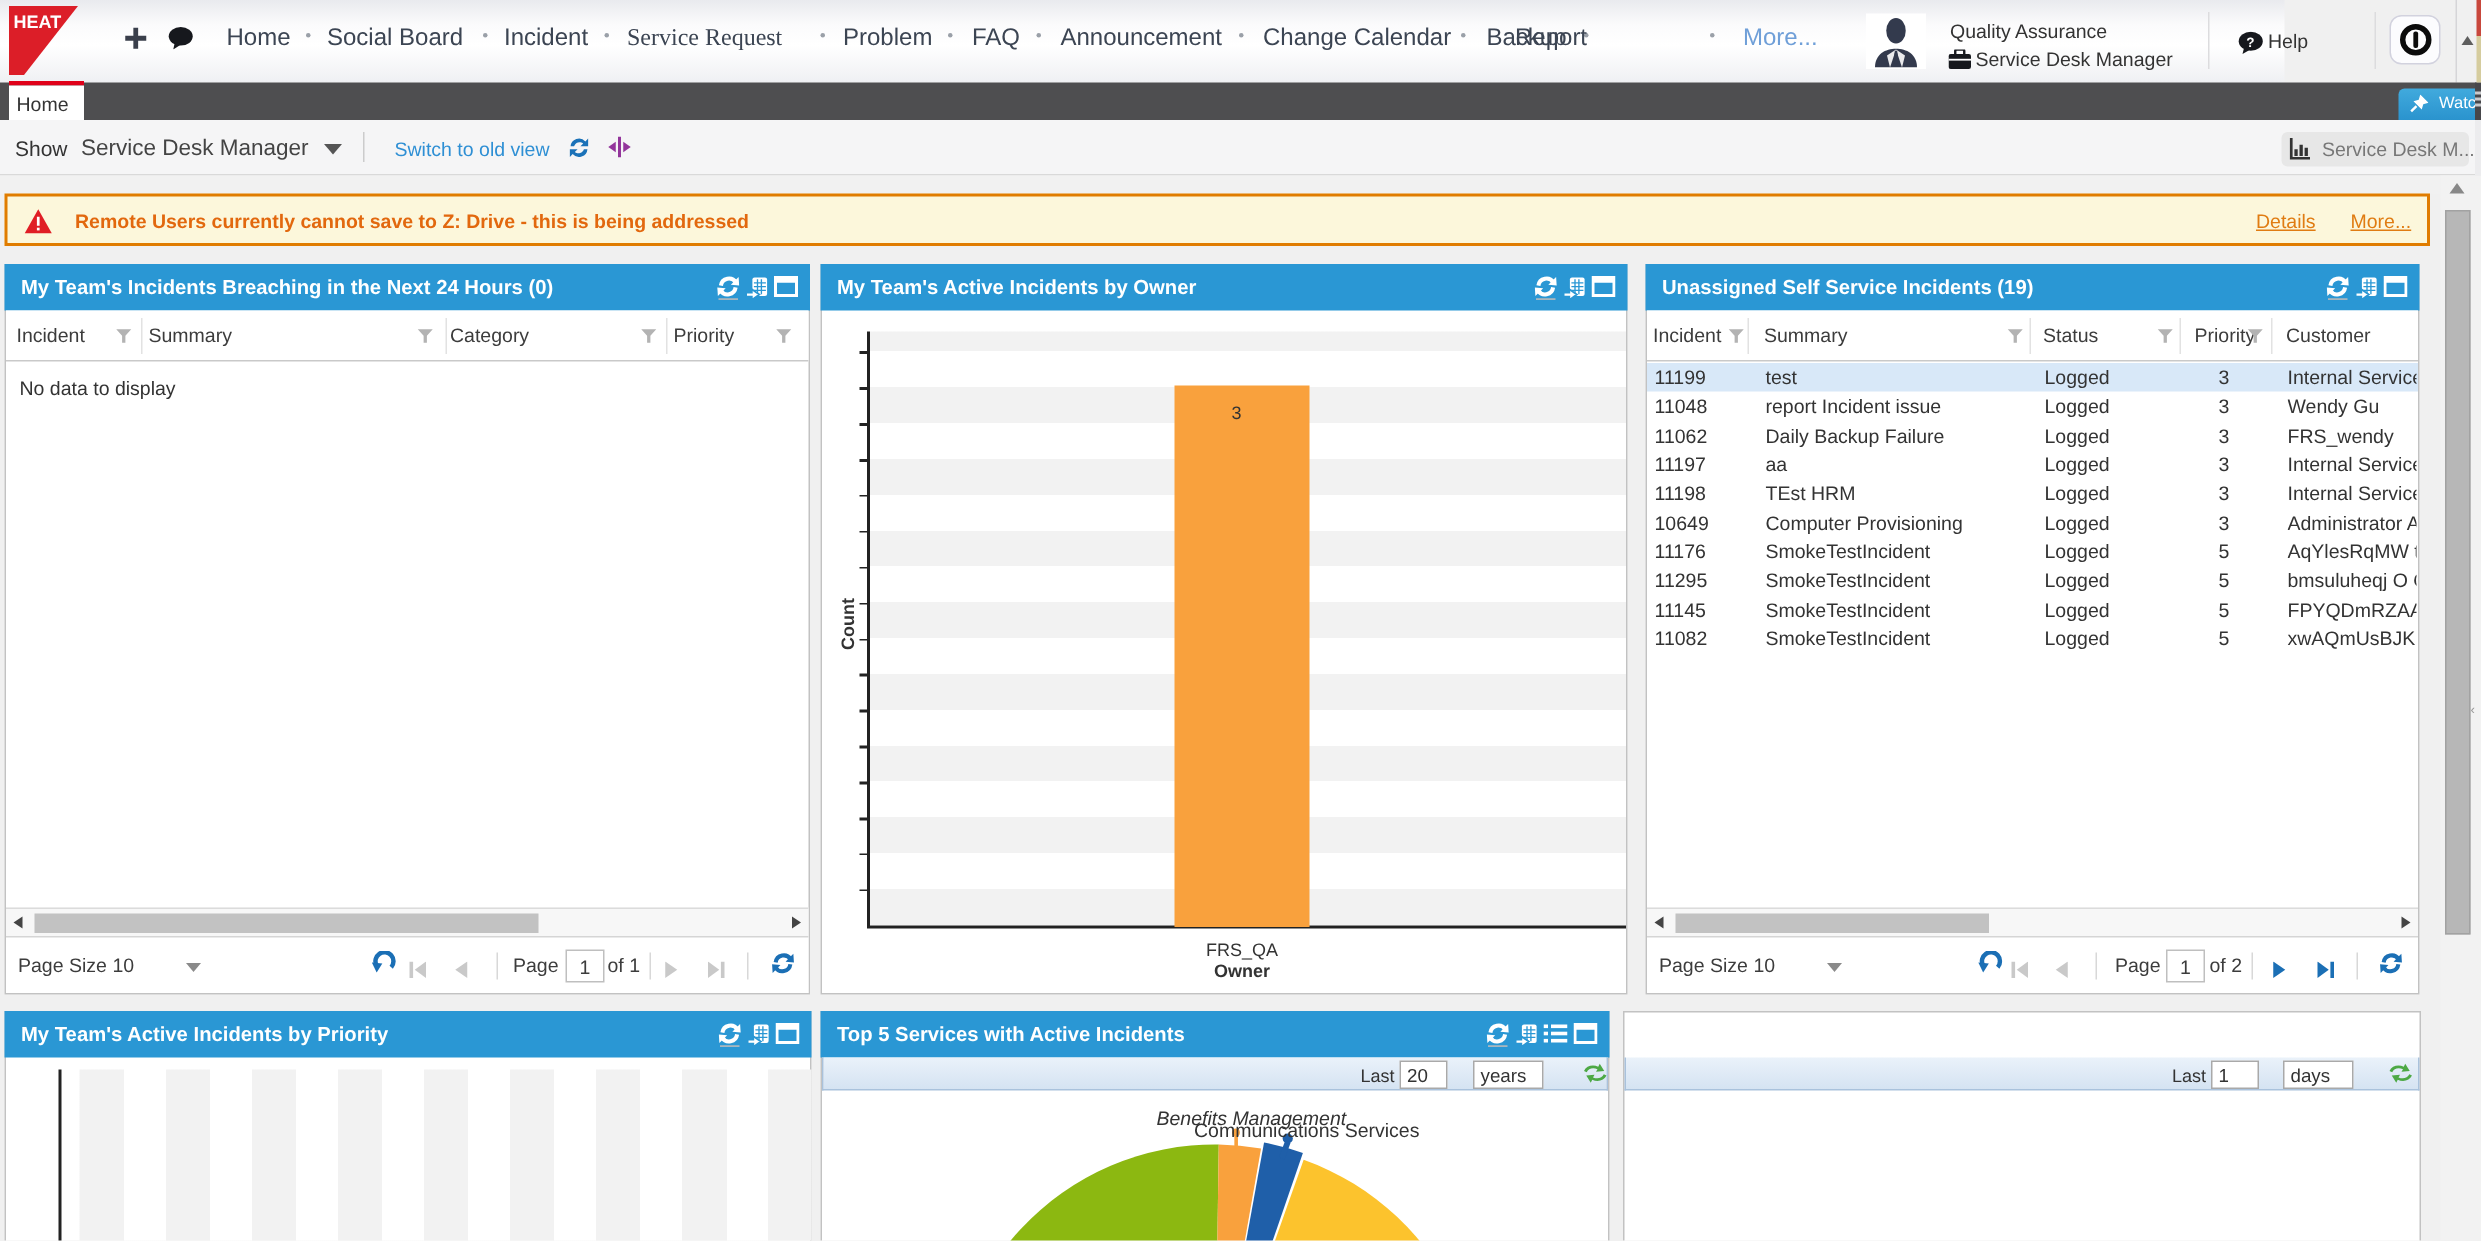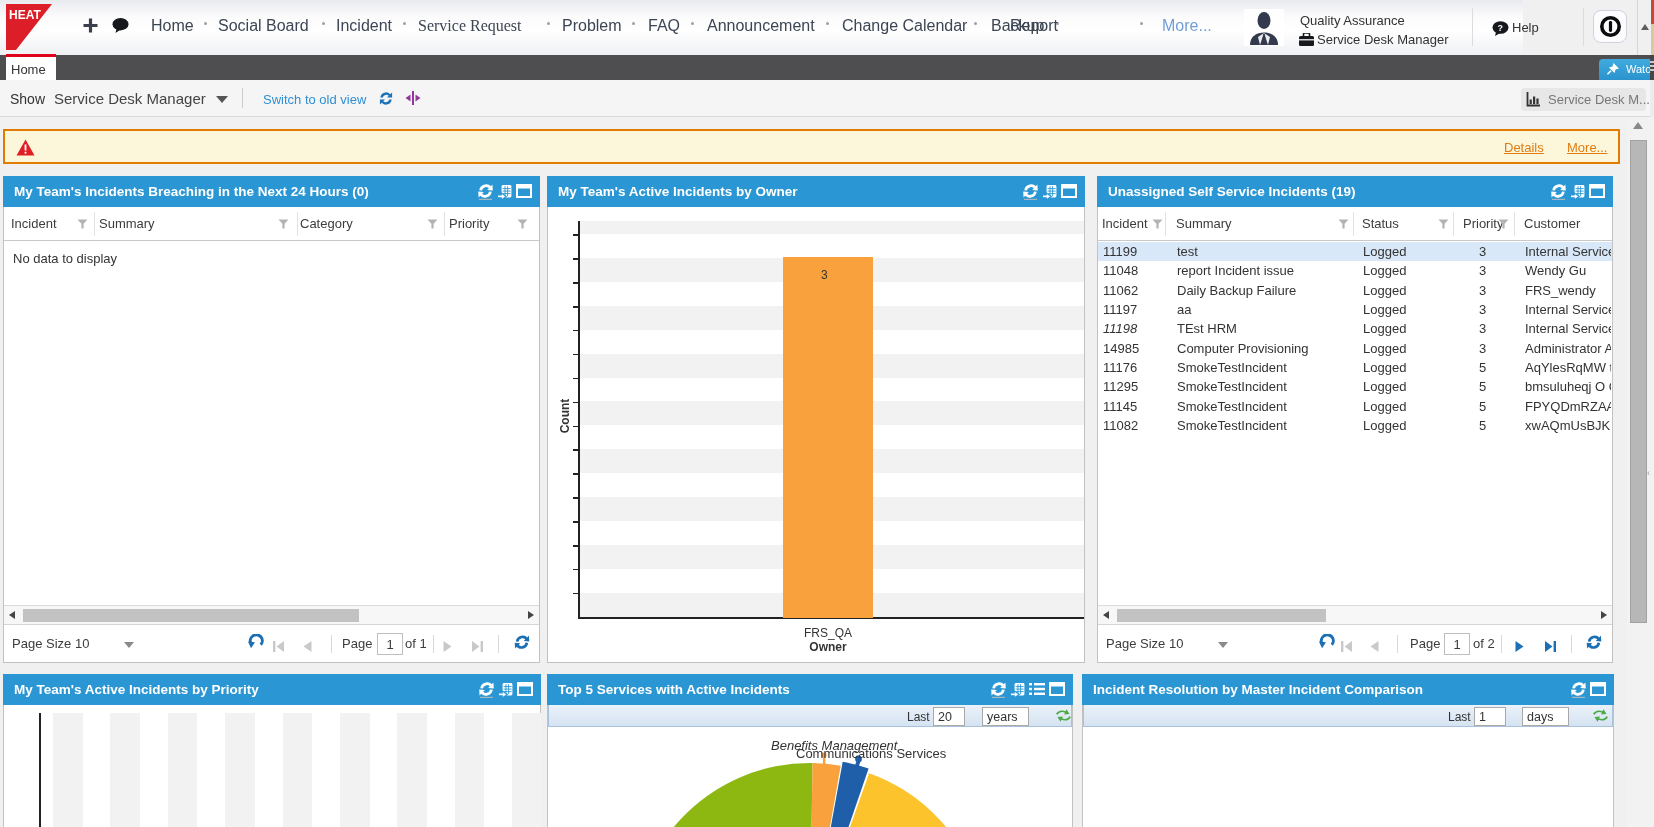--- a/index.html
+++ b/index.html
@@ -176,20 +176,21 @@
     <span class="abs" style="left:1548px;top:12px;font-size:13px;color:#777;white-space:nowrap;">Service Desk M...</span>
   </div>
   <div class="abs" id="gap1"></div>
 
   <div class="abs" id="banner">
     <svg class="abs" style="left:11px;top:8px;" width="19" height="17" viewBox="0 0 19 17">
       <path d="M9.5 0.5 L18.5 16.5 L0.5 16.5 Z" fill="#E01E25"></path>
       <rect x="8.6" y="5.5" width="1.8" height="6" fill="#fff"></rect>
       <rect x="8.6" y="12.8" width="1.8" height="1.8" fill="#fff"></rect>
     </svg>
+    <span class="abs" style="left:45px;top:9px;font-size:13px;font-weight:bold;color:#E2680E;">Remote Users currently cannot save to Z: Drive - this is being addressed</span>
     <span class="bannerlink" style="left:1499px;">Details</span>
     <span class="bannerlink" style="left:1562px;">More...</span>
   </div>
 
   <div id="panels">
 <div class="panel" style="left:3px;top:176px;width:537px;height:487px;">
 <div class="phead">
           <span class="ptitle">My Team's Incidents Breaching in the Next 24 Hours (0)</span>
           <div class="picons">
             <svg width="15" height="16" viewBox="0 0 15 16">
@@ -406,28 +407,28 @@
             <span class="abs" style="left:427px;top:2px;width:86px;overflow:hidden;white-space:nowrap;">FRS_wendy</span>
           </div>
 <div style="position:relative;height:19.35px;font-size:13px;color:#333;">
             <span class="abs" style="left:5px;top:2px;">11197</span>
             <span class="abs" style="left:79px;top:2px;">aa</span>
             <span class="abs" style="left:265px;top:2px;">Logged</span>
             <span class="abs" style="left:381px;top:2px;">3</span>
             <span class="abs" style="left:427px;top:2px;width:86px;overflow:hidden;white-space:nowrap;">Internal Services</span>
           </div>
 <div style="position:relative;height:19.35px;font-size:13px;color:#333;">
-            <span class="abs" style="left:5px;top:2px;font-style:italic;">11198</span>
+            <span class="abs" style="left:5px;top:2px;">11198</span>
             <span class="abs" style="left:79px;top:2px;">TEst HRM</span>
             <span class="abs" style="left:265px;top:2px;">Logged</span>
             <span class="abs" style="left:381px;top:2px;">3</span>
             <span class="abs" style="left:427px;top:2px;width:86px;overflow:hidden;white-space:nowrap;">Internal Services</span>
           </div>
 <div style="position:relative;height:19.35px;font-size:13px;color:#333;">
-            <span class="abs" style="left:5px;top:2px;">14985</span>
+            <span class="abs" style="left:5px;top:2px;">10649</span>
             <span class="abs" style="left:79px;top:2px;">Computer Provisioning</span>
             <span class="abs" style="left:265px;top:2px;">Logged</span>
             <span class="abs" style="left:381px;top:2px;">3</span>
             <span class="abs" style="left:427px;top:2px;width:86px;overflow:hidden;white-space:nowrap;">Administrator Ad</span>
           </div>
 <div style="position:relative;height:19.35px;font-size:13px;color:#333;">
             <span class="abs" style="left:5px;top:2px;">11176</span>
             <span class="abs" style="left:79px;top:2px;">SmokeTestIncident</span>
             <span class="abs" style="left:265px;top:2px;">Logged</span>
             <span class="abs" style="left:381px;top:2px;">5</span>
@@ -581,36 +582,20 @@
 <path d="M262,212 L321.1,45.2 A177 177 0 0 1 422.4,286.8 Z" fill="#FCC32D"></path>
 <circle cx="276" cy="27" r="2.6" fill="#F9A13D"></circle>
 <rect x="274.9" y="28" width="2.4" height="9.5" fill="#F9A13D"></rect>
 <circle cx="310.5" cy="31" r="3.4" fill="#1F5FA9"></circle>
 <path d="M308.8 32.5 L304.6 43.5 L308.2 45.2 L312.4 33.8 Z" fill="#1F5FA9"></path>
 </svg>
 <div class="abs" style="left:223px;top:63px;font-size:13px;color:#333;font-style:italic;">Benefits Management</div>
 <div class="abs" style="left:248px;top:71px;font-size:13px;color:#333;">Communications Services</div>
 </div>
 <div class="panel" style="left:1082px;top:674px;width:532px;height:160px;">
-<div class="phead">
-          <span class="ptitle">Incident Resolution by Master Incident Comparison</span>
-          <div class="picons">
-            <svg width="15" height="16" viewBox="0 0 15 16">
-<path d="M12.6 4.4 A5.4 5.4 0 0 0 2.6 6.4" stroke="#fff" stroke-width="2.7" fill="none"></path>
-<path d="M14.4 0.6 L14.8 6.4 L9.2 5.9 Z" fill="#fff"></path>
-<path d="M2.4 9.6 A5.4 5.4 0 0 0 12.4 7.6" stroke="#fff" stroke-width="2.7" fill="none"></path>
-<path d="M0.6 13.4 L0.2 7.6 L5.8 8.1 Z" fill="#fff"></path>
-<rect x="1" y="14.8" width="13" height="1.2" fill="#A8B6BE"></rect>
-            </svg>
-            <svg width="16" height="14" viewBox="0 0 16 14">
-<rect x="1" y="1" width="14" height="12" fill="none" stroke="#fff" stroke-width="2"></rect>
-<rect x="1" y="1" width="14" height="3.5" fill="#fff"></rect>
-            </svg>
-          </div>
-        </div>
 <div class="subhdr">
           <span class="abs" style="left:364px;top:5px;">Last</span>
           <span class="inputbox" style="left:390px;width:32px;">1</span>
           <span class="inputbox" style="left:438px;width:47px;">days</span>
           <span class="abs" style="left:508px;top:3px;"><svg width="17" height="15" viewBox="0 0 17 15">
 <path d="M1 6 C2.5 2.5 7 1.5 10.5 3.2 L11.5 1.2 L14.5 6 L9 6.5 L10 4.8 C7 3.4 4 4.2 2.8 6.8 Z" fill="#4DA945"></path>
 <path d="M16 9 C14.5 12.5 10 13.5 6.5 11.8 L5.5 13.8 L2.5 9 L8 8.5 L7 10.3 C10 11.6 13 10.8 14.2 8.2 Z" fill="#4DA945"></path>
             </svg></span>
         </div>
 </div>

